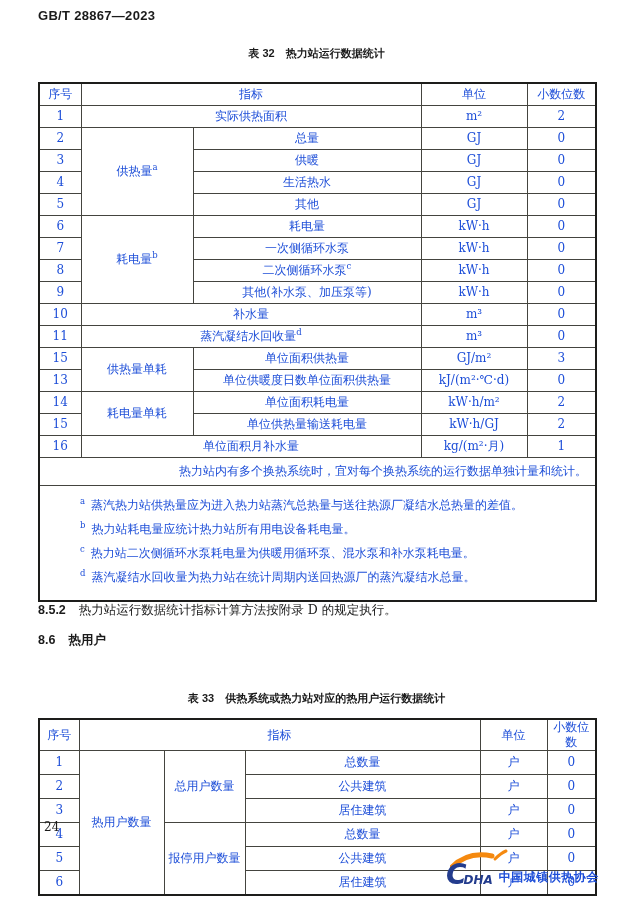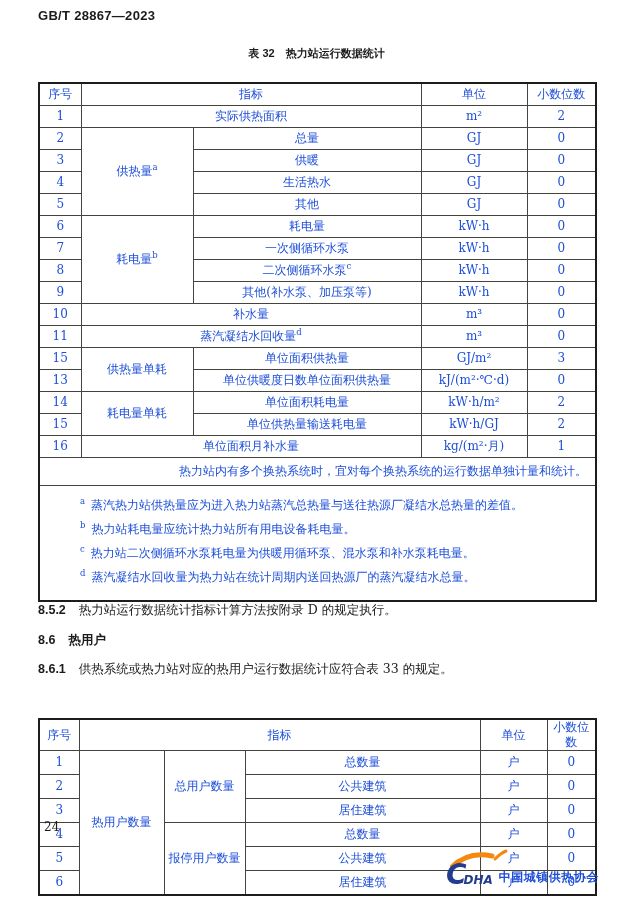--- a/index.html
+++ b/index.html
@@ -177,24 +177,22 @@
     </table>
 
   <p class="clause c852">
     <span class="cnum">8.5.2</span><span class="ctext">热力站运行数据统计指标计算方法按附录 D 的规定执行。</span>
   </p>
 
   <p class="clause c86">
     <span class="cnum">8.6</span><span class="ctext">热用户</span>
   </p>
 
-  <p class="clause c861">
-    <span class="cnum">8.6.1</span><span class="ctext">供热系统或热力站对应的热用户运行数据统计应符合表 33 的规定。</span>
-  </p>
-
+
+  <div class="tbl-title" id="t33-title">表 33　供热系统或热力站对应的热用户运行数据统计</div>
   <table id="table33">
       <colgroup>
         <col style="width: 40px;">
         <col style="width: 85px;">
         <col style="width: 81px;">
         <col style="width: 235px;">
         <col style="width: 67px;">
         <col style="width: 49px;">
       </colgroup>
       <tbody>

